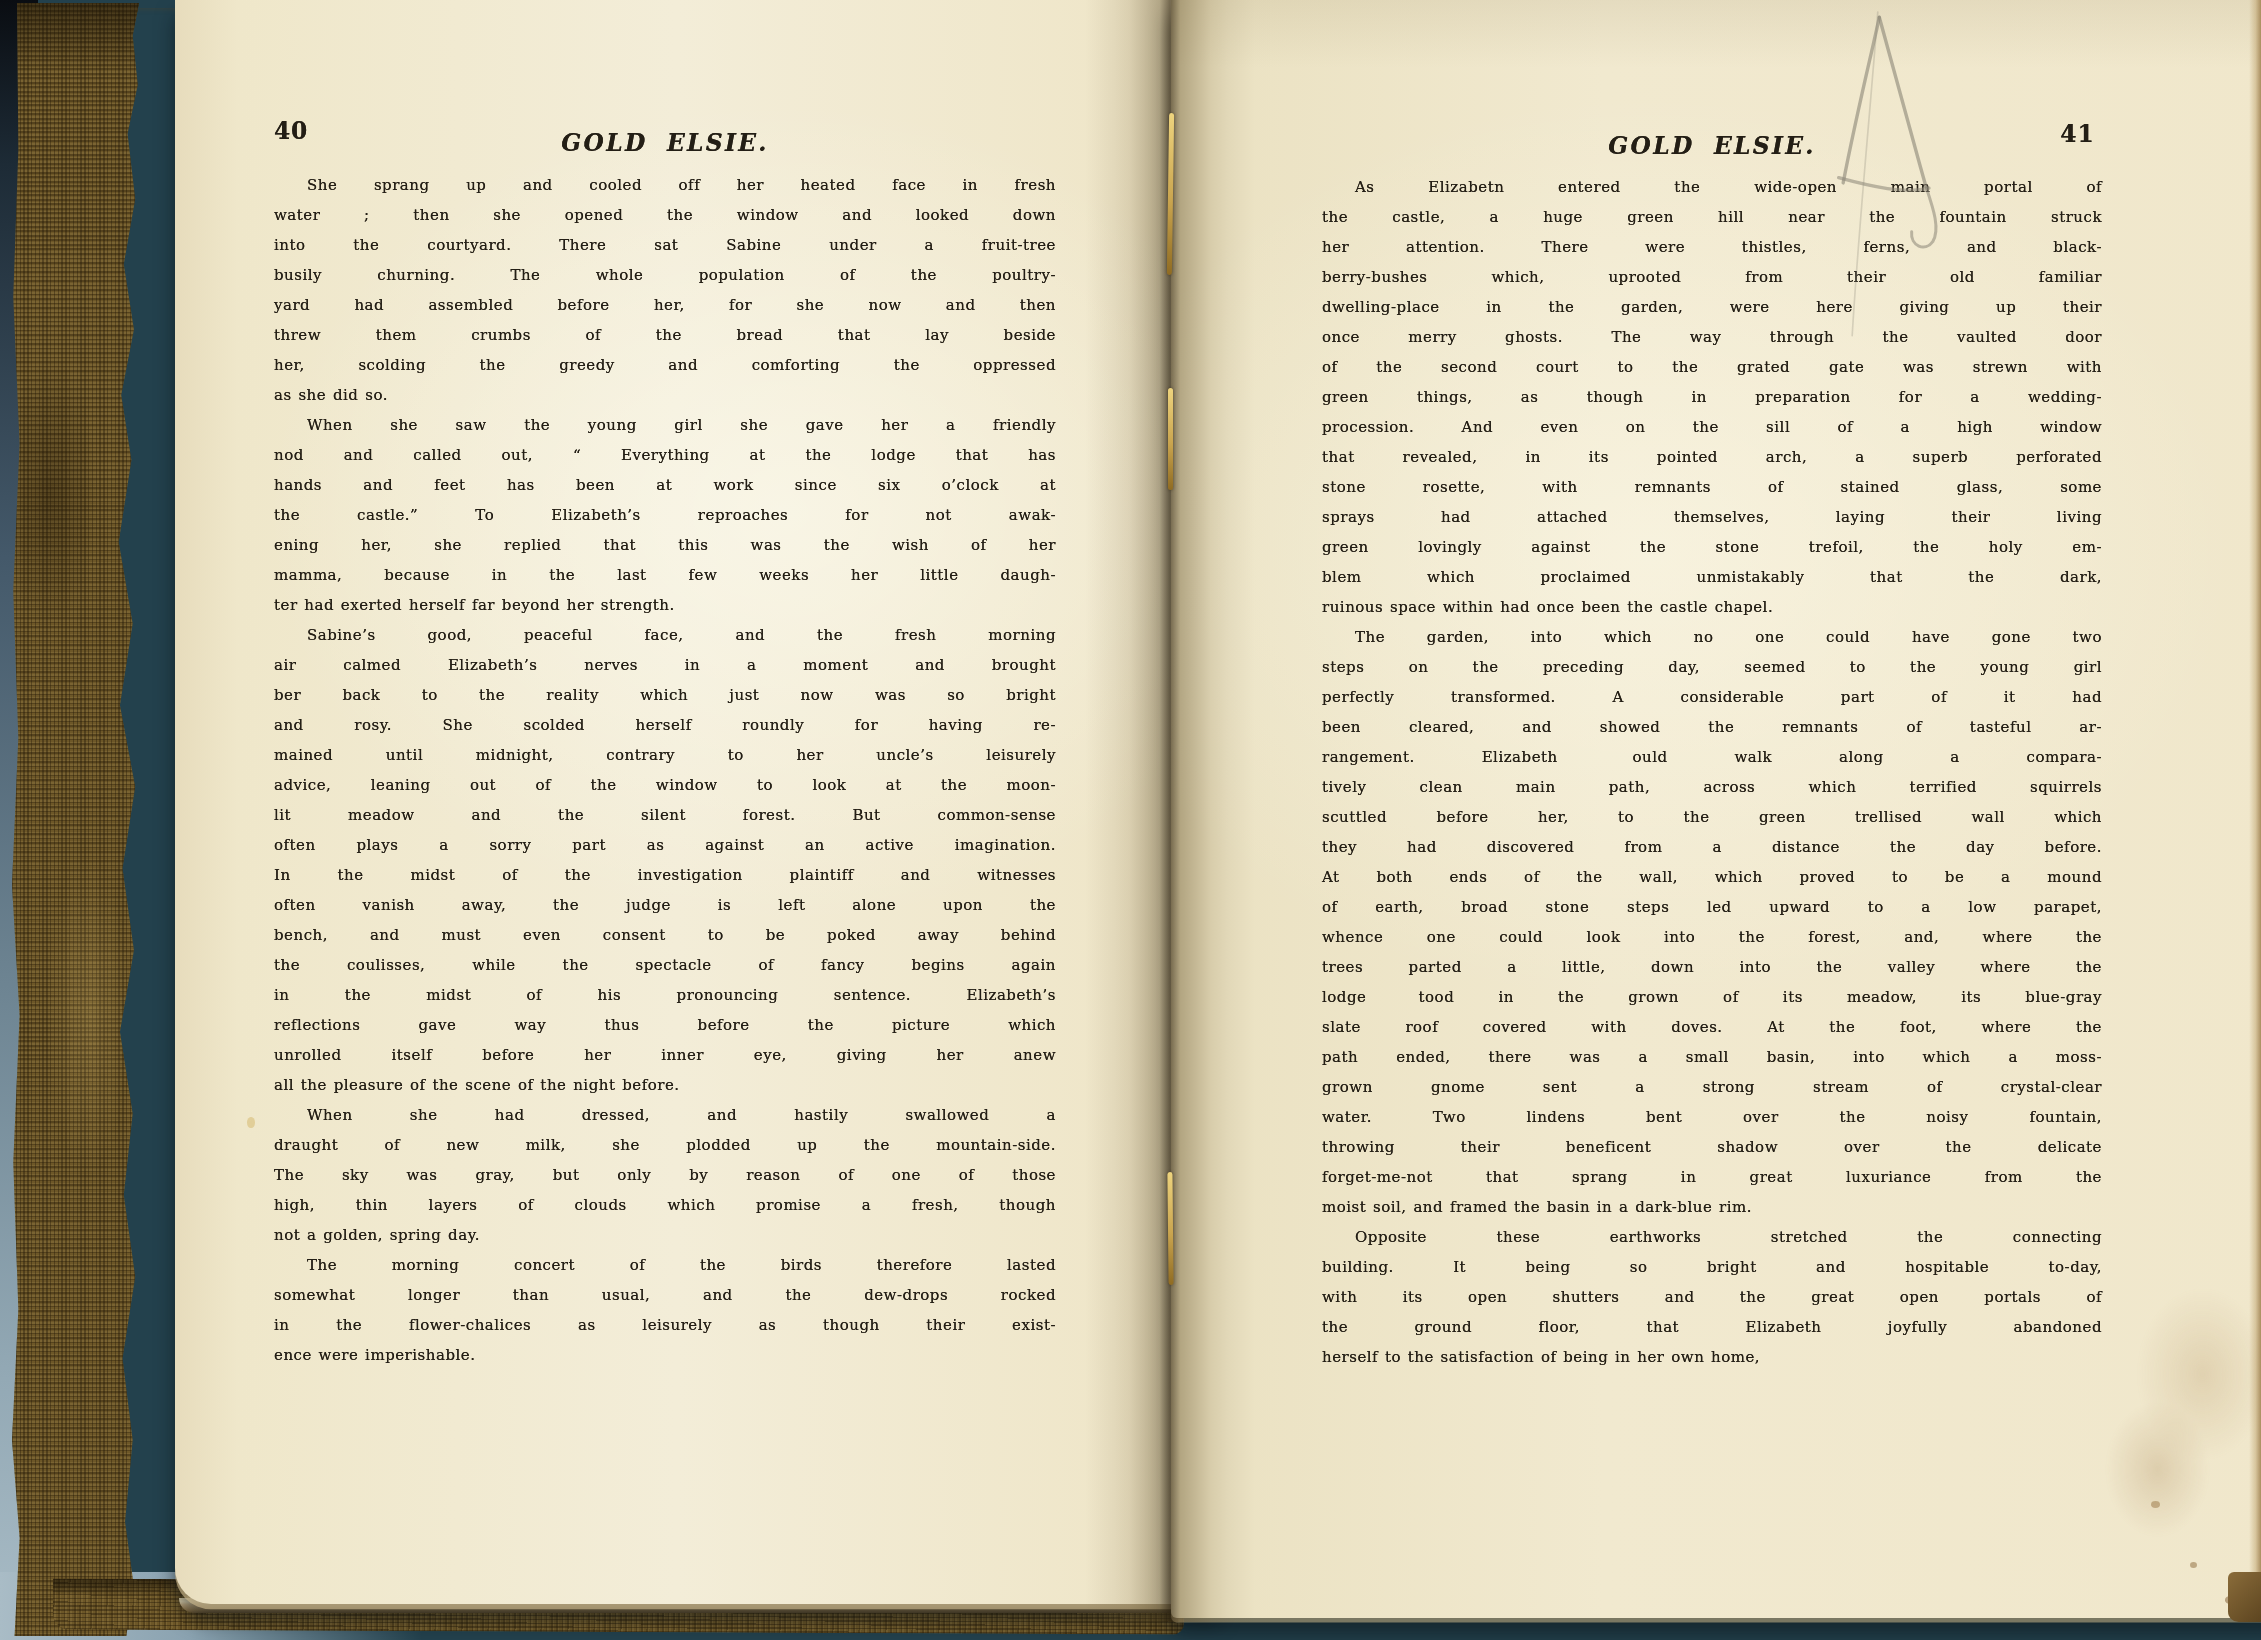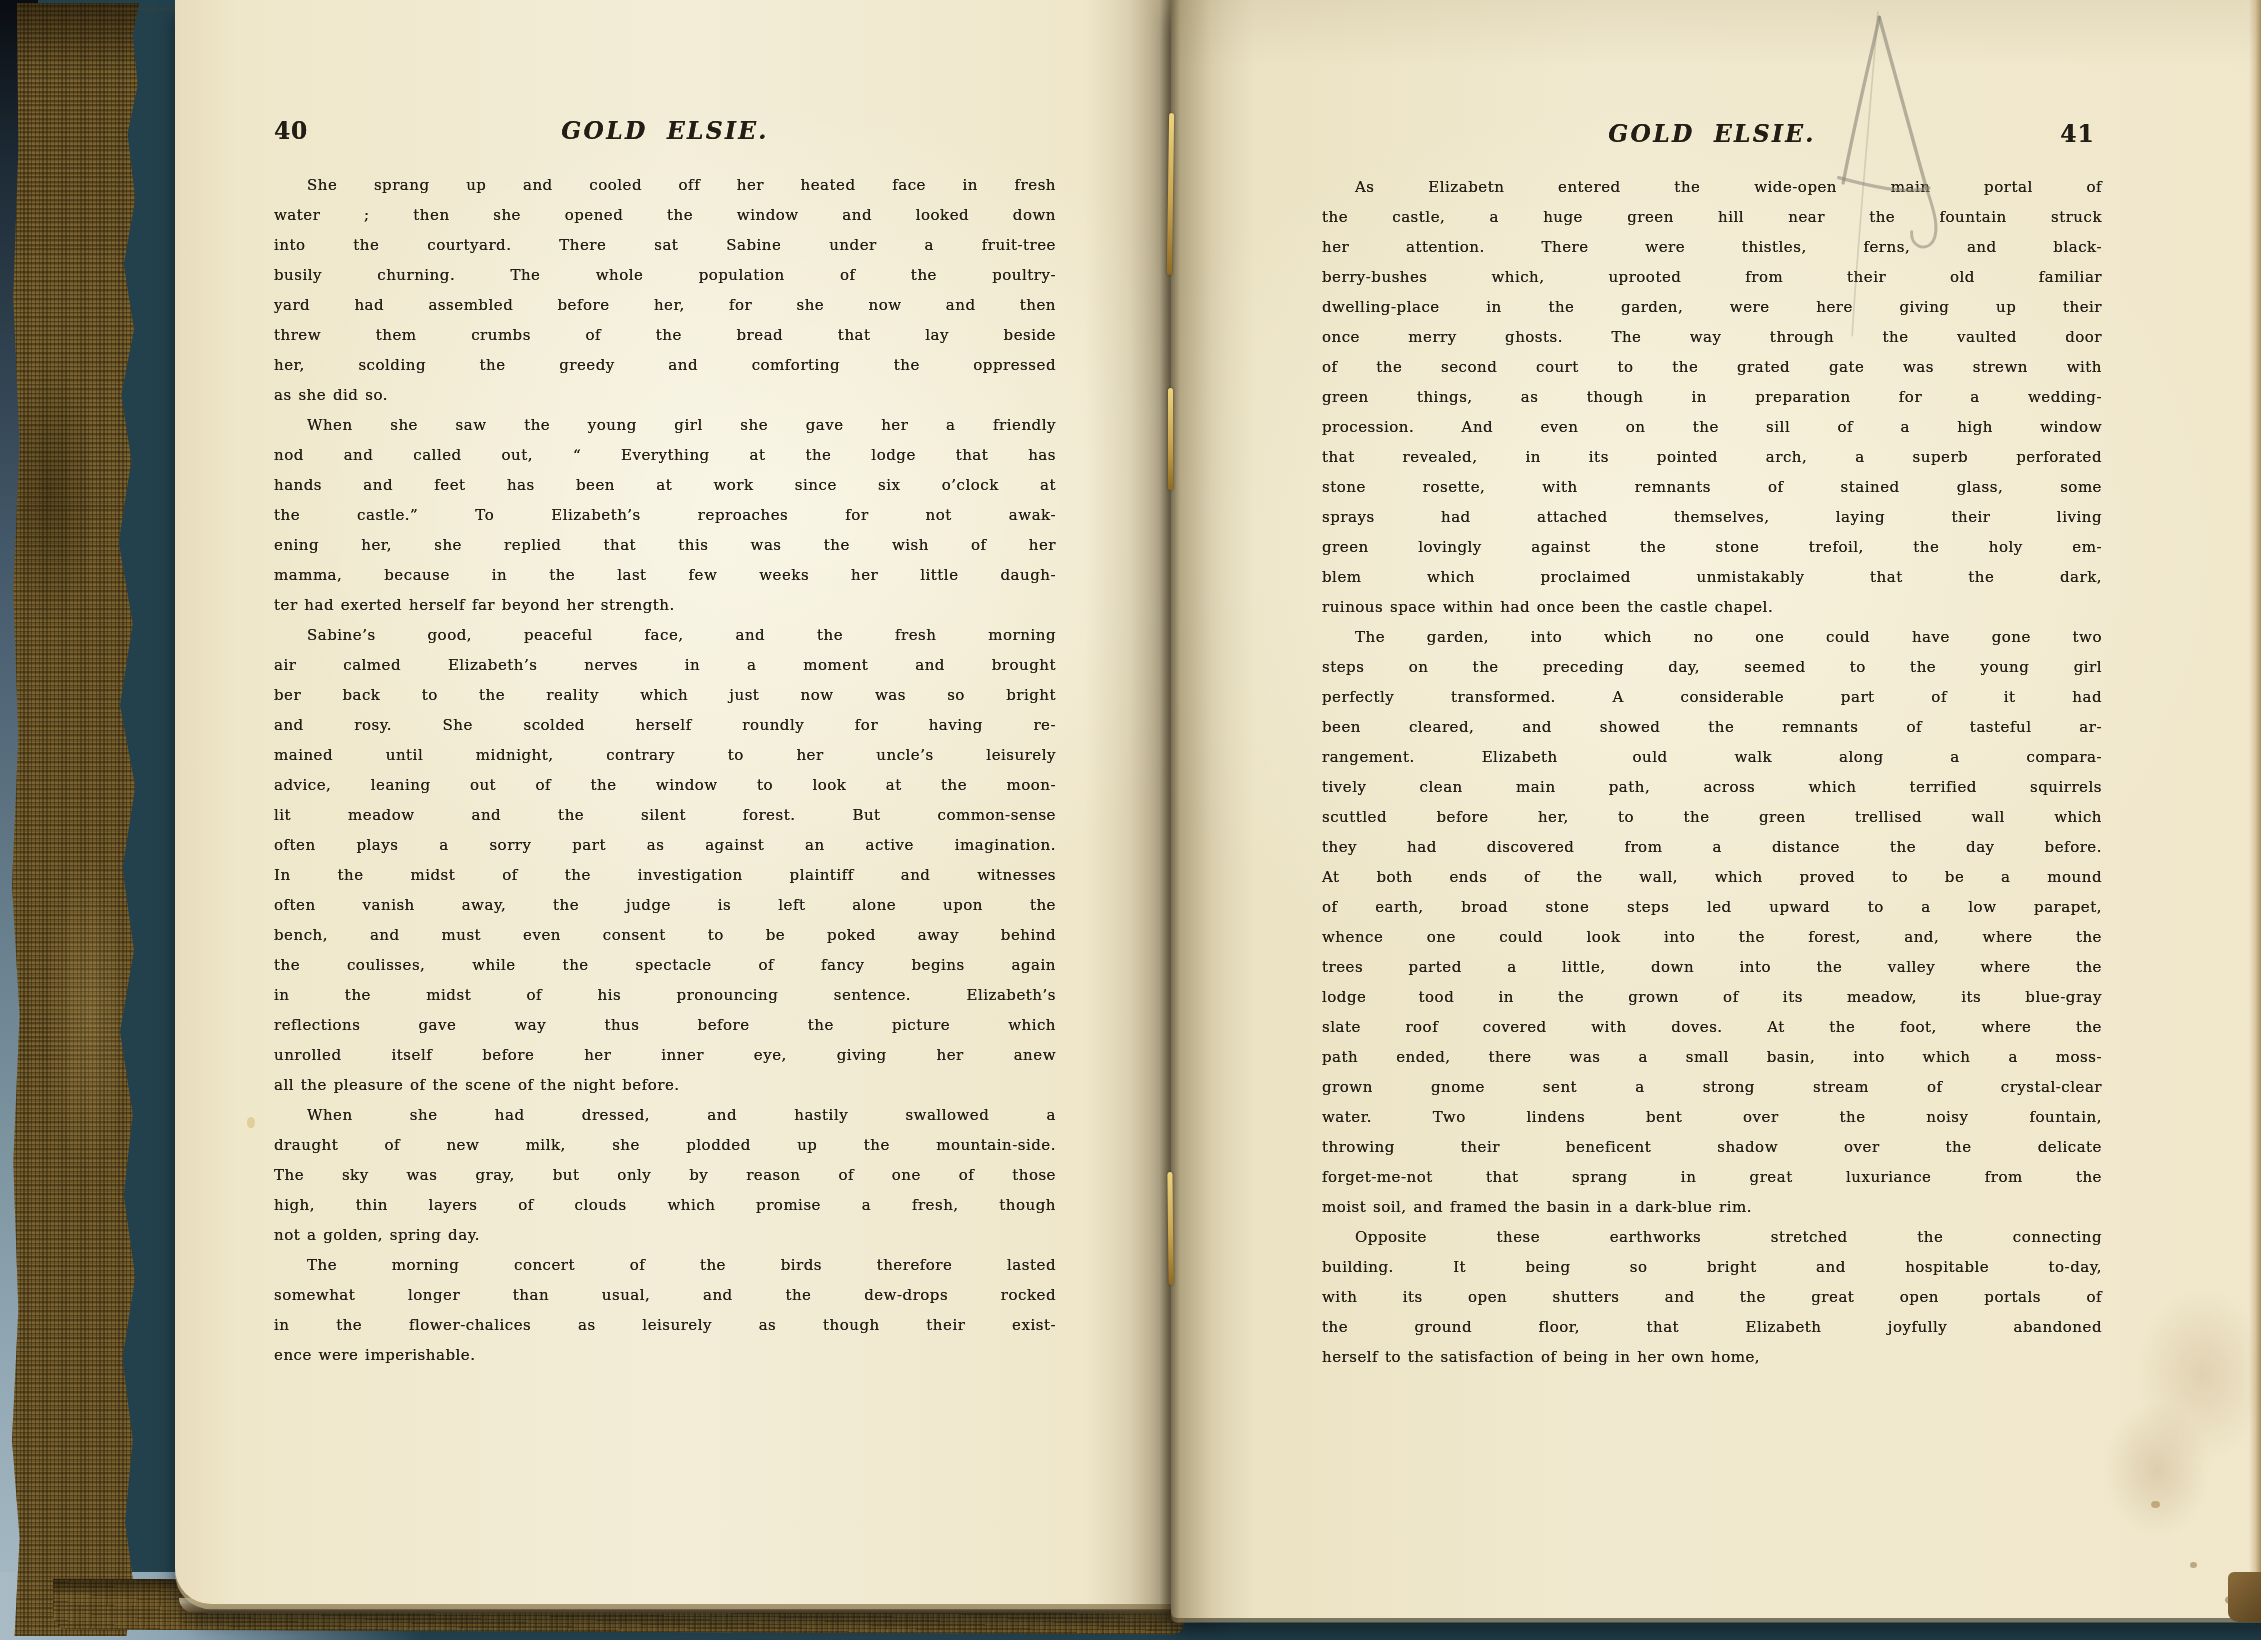--- a/index.html
+++ b/index.html
@@ -111,20 +111,21 @@
 
   
   .runhead{
     position:absolute;height:33px;color:var(--ink,#231e15);
     font-size:23.4px;line-height:33px;font-weight:bold;
   }
   .runhead .title{
     display:block;text-align:center;font-style:italic;
     letter-spacing:2.3px;word-spacing:9px;
     text-shadow:0 0 0.5px rgba(30,24,14,.85);
+    margin-top:12px;
   }
   .pagenum{
     position:absolute;top:0;font-weight:bold;font-size:23.4px;letter-spacing:0.8px;
     text-shadow:0 0 0.5px rgba(30,24,14,.85);
   }
   .head-l{left:99px;top:115px;width:782px;}
   .head-l .pagenum{left:0;}
   .head-r{left:151px;top:118px;width:780px;}
   .head-r .pagenum{right:7.5px;}
 

